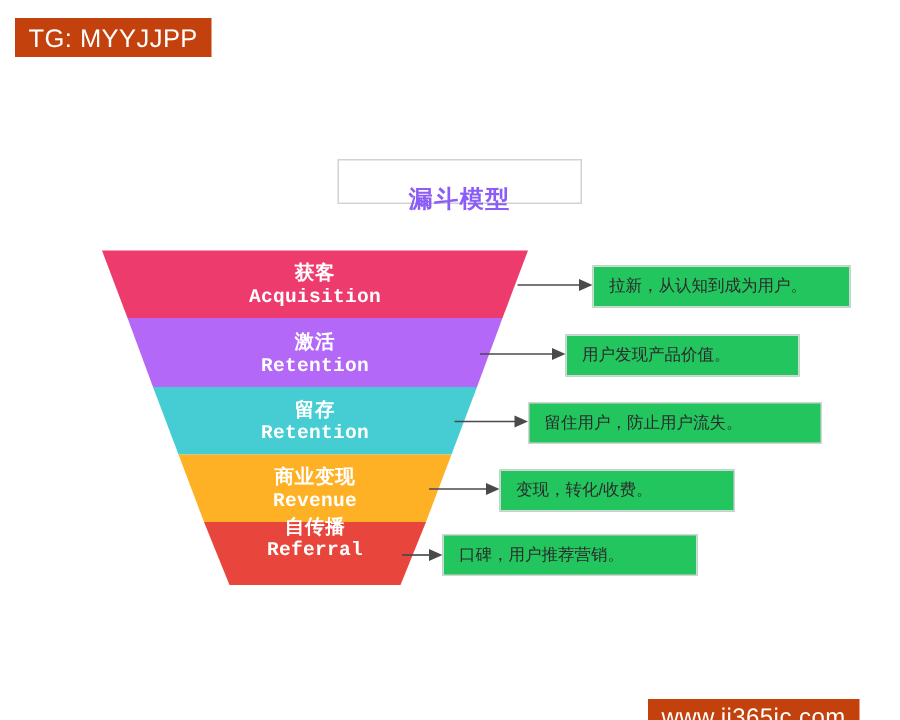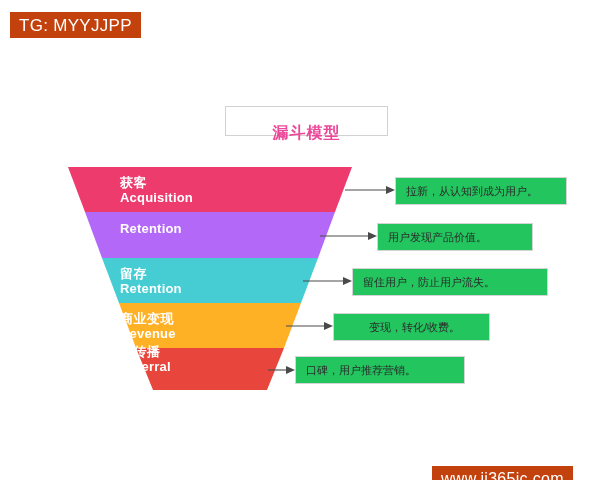--- a/index.html
+++ b/index.html
@@ -59,40 +59,41 @@
     border: 1px solid #d2d2d2;
     background: #ffffff;
     display: flex;
     align-items: center;
     justify-content: center;
     box-sizing: border-box;
   }
   #title-text {
     font-size: 16px;
     font-weight: bold;
-    color: #ec4899;
+    color: #8b5cf6;
     letter-spacing: 1px;
     margin-top: 24px;
   }
 
   
   #funnel-svg {
     position: absolute;
     left: 0;
     top: 0;
     width: 600px;
     height: 480px;
   }
   .funnel-label {
     position: absolute;
     width: 180px;
     left: 120px;
-    text-align: left;
+    text-align: center;
     color: #ffffff;
     pointer-events: none;
+    font-family: Liberation Mono, monospace;
   }
   .funnel-label .cn {
     display: block;
     font-size: 13px;
     font-weight: bold;
     line-height: 15px;
     letter-spacing: 0.5px;
   }
   .funnel-label .en {
     display: block;
@@ -153,20 +154,21 @@
       <polygon points="333,326 324,322 324,330"></polygon>
       <polygon points="295,370 286,366 286,374"></polygon>
     </g>
   </svg>
 
   <div class="funnel-label" style="top:175px;">
     <span class="cn">获客</span>
     <span class="en">Acquisition</span>
   </div>
   <div class="funnel-label" style="top:221px;">
+    <span class="cn">激活</span>
     <span class="en">Retention</span>
   </div>
   <div class="funnel-label" style="top:266px;">
     <span class="cn">留存</span>
     <span class="en">Retention</span>
   </div>
   <div class="funnel-label" style="top:311px;">
     <span class="cn">商业变现</span>
     <span class="en">Revenue</span>
   </div>
@@ -177,21 +179,21 @@
 
   <div class="callout-box" style="left:395px; top:177px; width:172px;">
     <span class="callout-text">拉新，从认知到成为用户。</span>
   </div>
   <div class="callout-box" style="left:377px; top:223px; width:156px;">
     <span class="callout-text">用户发现产品价值。</span>
   </div>
   <div class="callout-box" style="left:352px; top:268px; width:196px;">
     <span class="callout-text">留住用户，防止用户流失。</span>
   </div>
-  <div class="callout-box" style="left:333px; top:313px; width:157px;padding-left:25px;">
+  <div class="callout-box" style="left:333px; top:313px; width:157px;">
     <span class="callout-text">变现，转化/收费。</span>
   </div>
   <div class="callout-box" style="left:295px; top:356px; width:170px;text-align:center;">
     <span class="callout-text">口碑，用户推荐营销。</span>
   </div>
 
   <div id="watermark-bottom" class="watermark">www.jj365ic.com</div>
 
 </div>
 

